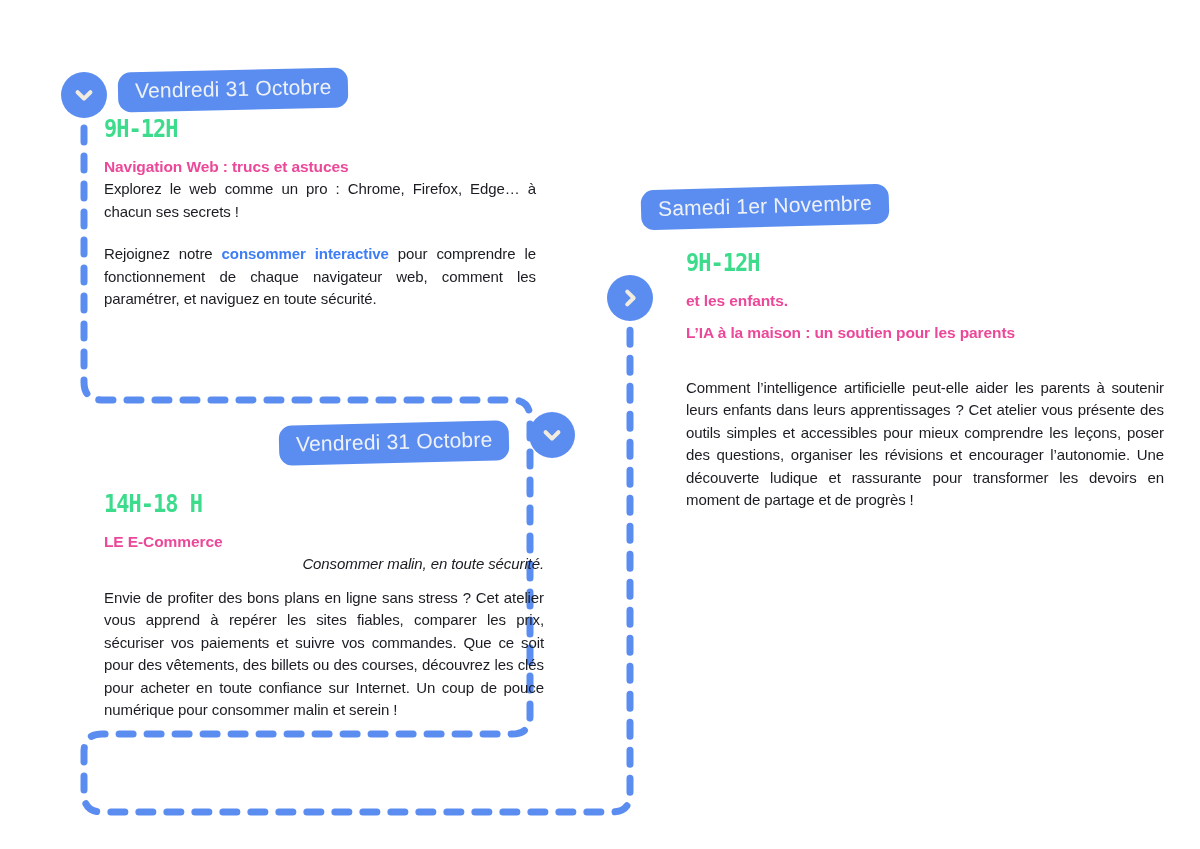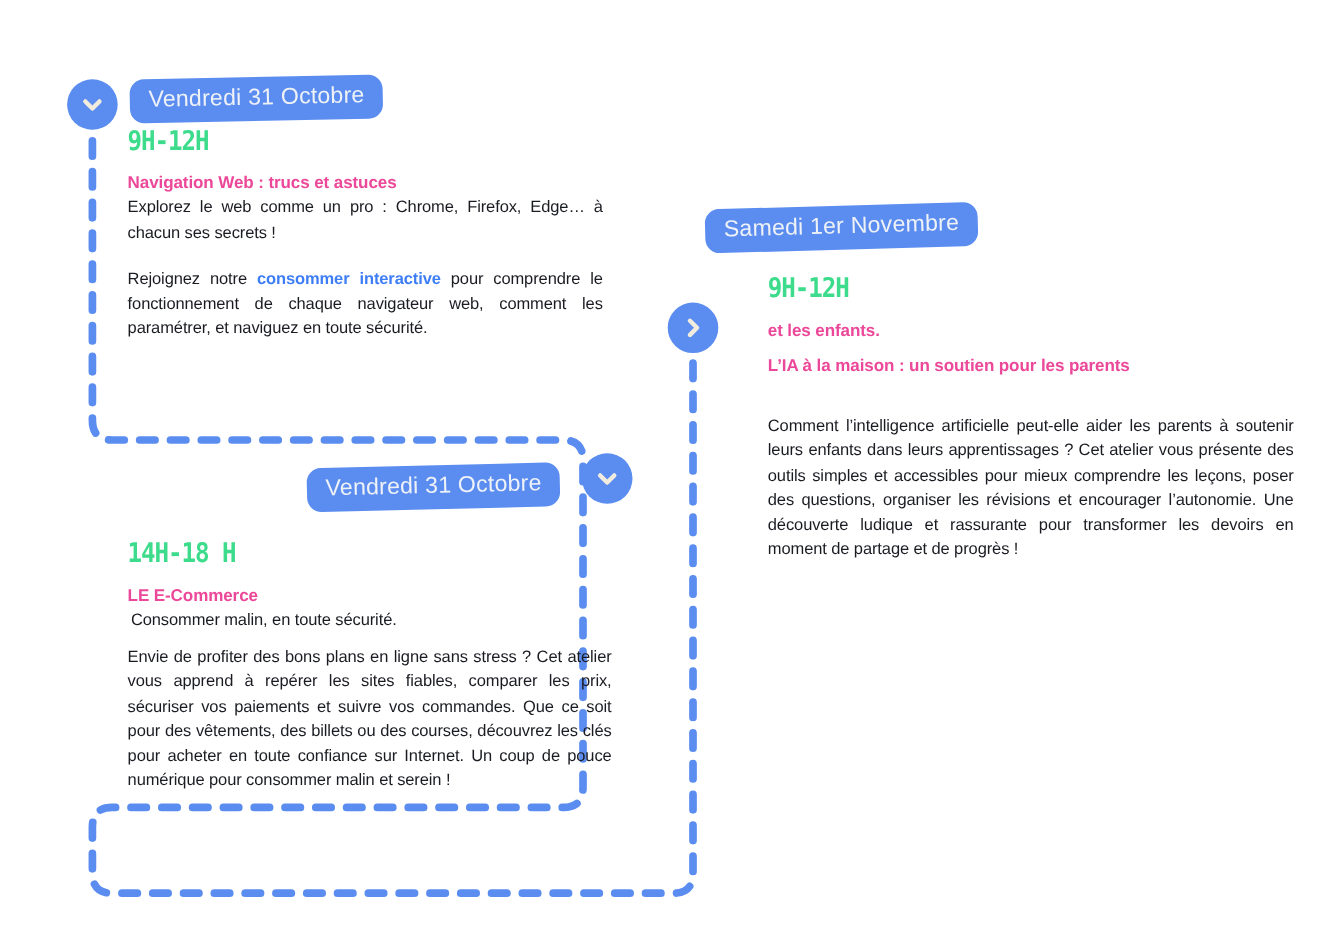--- a/index.html
+++ b/index.html
@@ -35,21 +35,21 @@
     padding:8px 17px 10px 17px;
     font-size:21px;
     line-height:1.05;
     letter-spacing:.2px;
     white-space:nowrap;
     z-index:5;
     font-family:"Liberation Sans","DejaVu Sans",sans-serif;
   }
 
   
-  .card{position:absolute;z-index:4;margin-left:12px;}
+  .card{position:absolute;z-index:4;}
   .time{
     color:#3ddc8c;
     font-family:"DejaVu Sans Mono","Liberation Mono",monospace;
     font-weight:bold;
     font-size:22px;
     letter-spacing:-1px;
     margin:0 0 14px 0;
     transform:scaleY(1.12);
     transform-origin:left bottom;
   }
@@ -62,21 +62,21 @@
     letter-spacing:-.1px;
   }
   .ptext{
     font-size:15px;
     color:#1a1c22;
     line-height:1.5;
     margin:0;
     text-align:justify;
     letter-spacing:-.1px;
   }
-  .ptext.nojust{text-align:left;}
+  .ptext.nojust{text-align:right;font-style:italic;}
   .gap{height:20px;}
   .gap-sm{height:11px;}
   .gap-lg{height:32px;}
   .accent{color:#3d7df5;font-weight:bold;}
 </style>
 </head>
 <body>
 
 <div id="stage">
 

